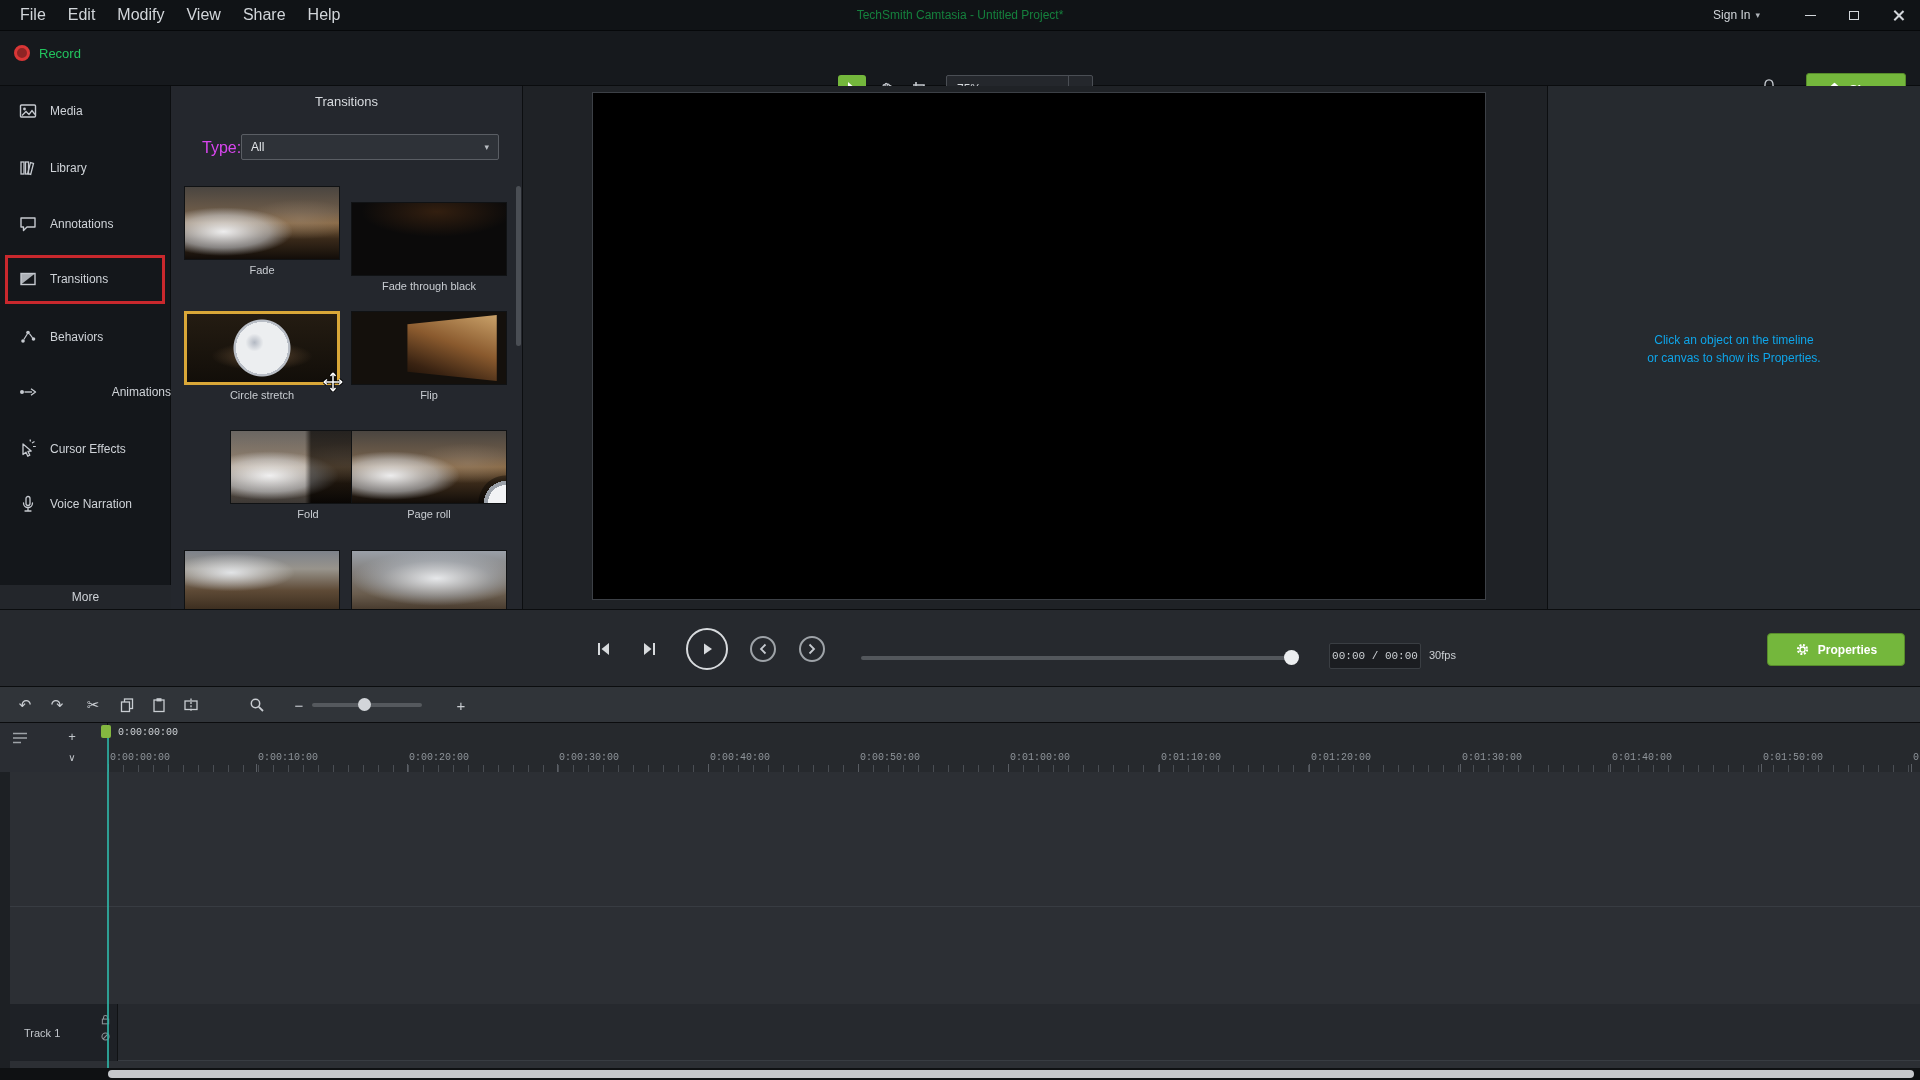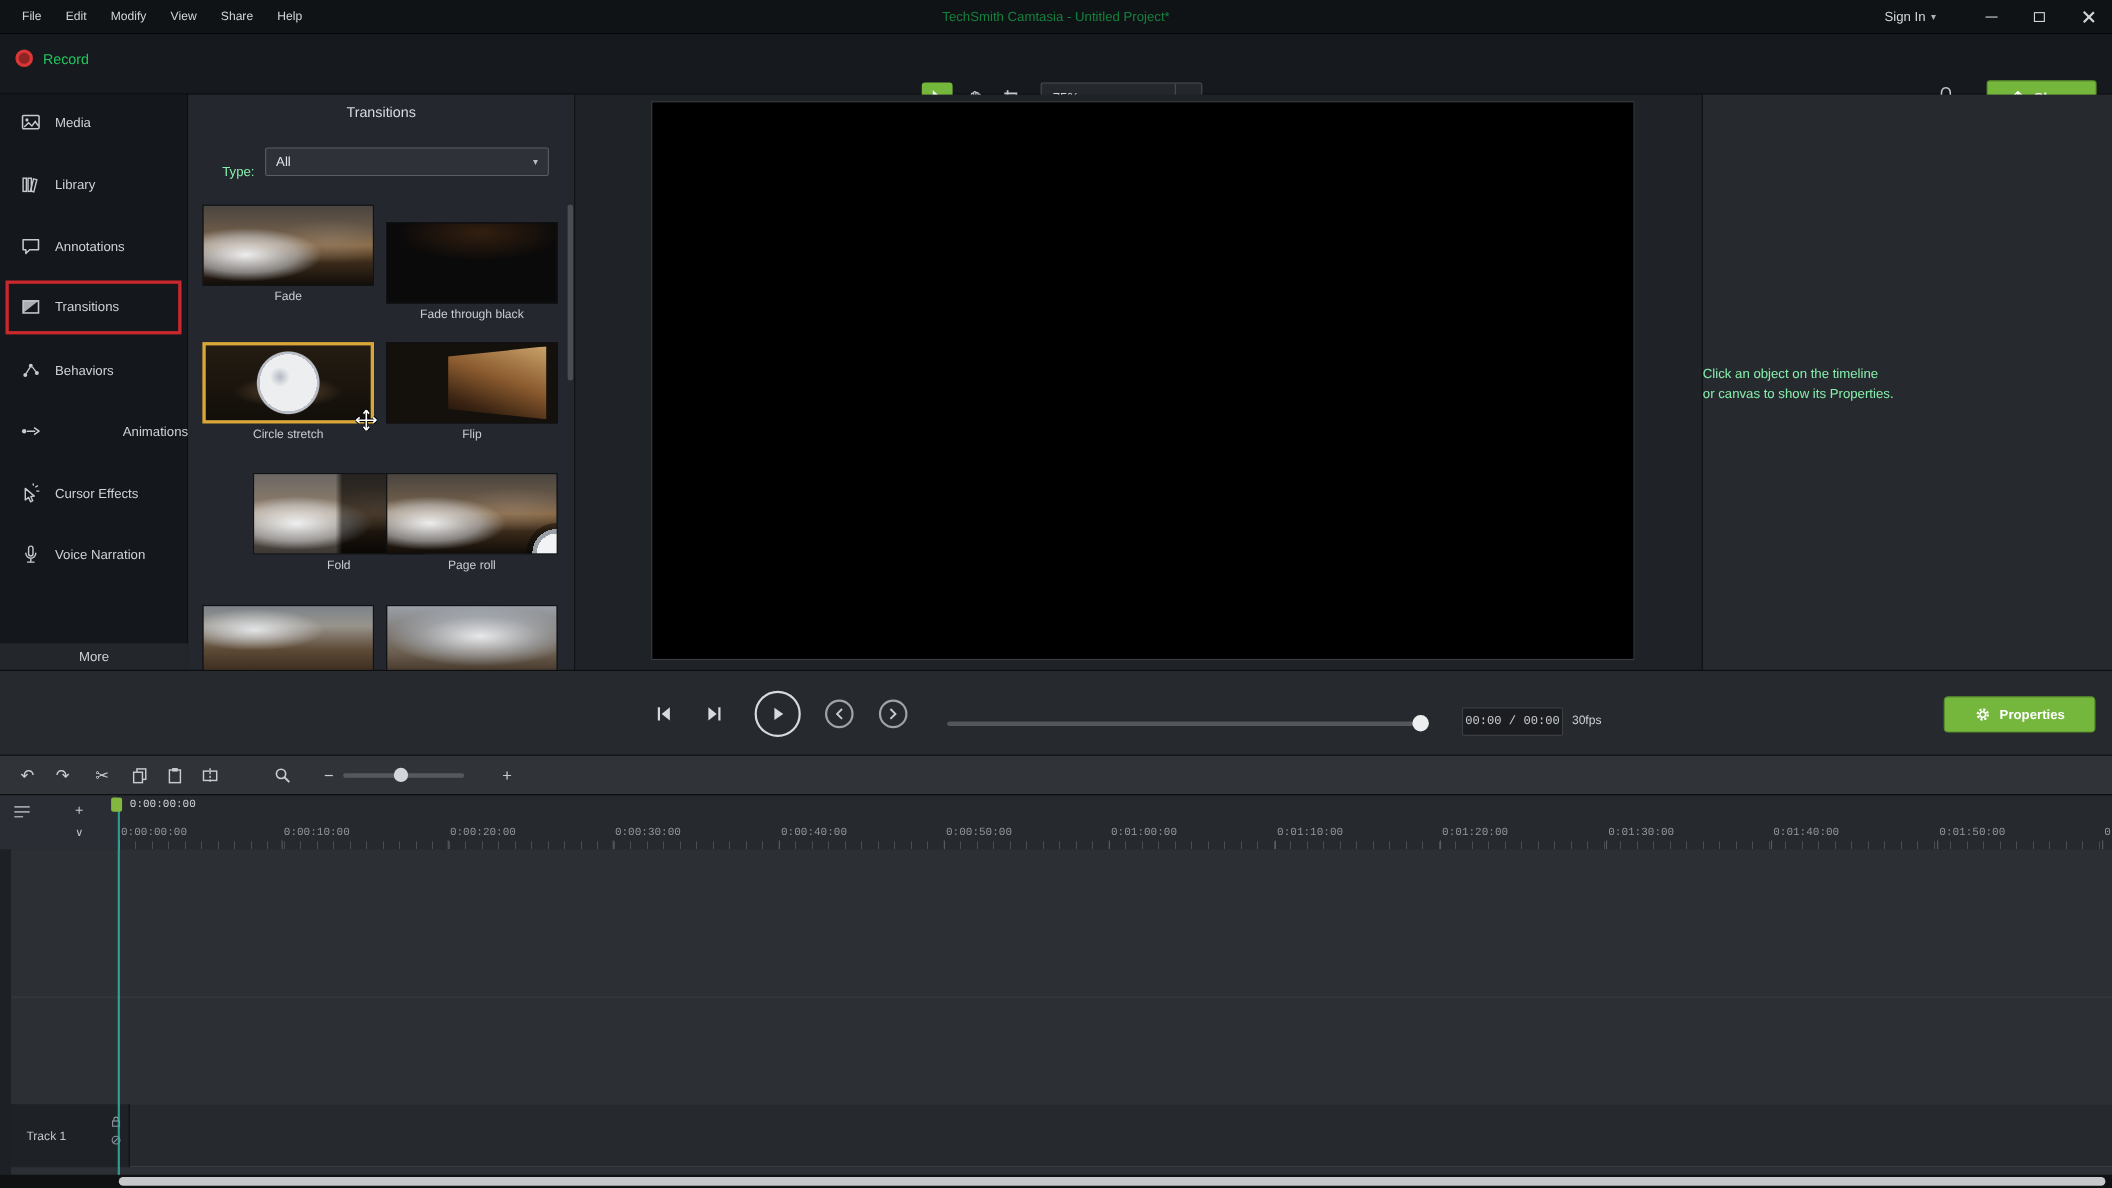--- a/index.html
+++ b/index.html
@@ -3,21 +3,21 @@
 <meta charset="utf-8">
 <style>
   * { margin:0; padding:0; box-sizing:border-box; }
   html,body { width:1920px; height:1080px; background:#101316; overflow:hidden; }
   body { font-family:"Liberation Sans", sans-serif; -webkit-font-smoothing:antialiased; }
   .app { position:relative; width:1920px; height:1080px; background:#1d2024; color:#d2d6da; }
 
   
   .menubar { position:absolute; left:0; top:0; width:1920px; height:30px; background:#101316; display:flex; align-items:center; }
   .menus { display:flex; gap:6px; padding-left:12px; }
-  .menu-item { font-size:11px; color:#d2d6da; padding:4px 8px; cursor:default; }
+  .menu-item { font-size:16px; color:#d2d6da; padding:4px 8px; cursor:default; }
   .win-title { position:absolute; left:0; right:0; top:0; height:30px; display:flex; align-items:center; justify-content:center; font-size:12px; color:#15803d; pointer-events:none; }
   .mb-right { position:absolute; right:0; top:0; height:30px; display:flex; align-items:center; }
   .signin { font-size:12px; color:#d2d6da; margin-right:28px; display:flex; align-items:center; gap:5px; }
   .caret { font-size:9px; color:#aeb3b8; }
   .winbtn { width:44px; height:30px; display:flex; align-items:center; justify-content:center; }
   .glyph-min { width:11px; height:1px; background:#d2d6da; }
   .glyph-max { width:10px; height:9px; border:1px solid #d2d6da; }
   .glyph-close { position:relative; width:11px; height:11px; }
   .glyph-close::before,.glyph-close::after{content:"";position:absolute;left:5px;top:-1px;width:1.5px;height:13px;background:#d2d6da;}
   .glyph-close::before{transform:rotate(45deg);} .glyph-close::after{transform:rotate(-45deg);}
@@ -37,21 +37,21 @@
 
   
   .sidebar { position:absolute; left:0; top:86px; width:171px; height:523px; background:#14171b; border-right:1px solid #0c0e10; }
   .side-item { position:absolute; left:0; width:171px; height:36px; display:flex; align-items:center; gap:12px; padding-left:18px; }
   .side-label { font-size:12px; color:#cfd3d8; white-space:nowrap; }
   .side-highlight { position:absolute; left:5px; top:169px; width:160px; height:49px; border:3px solid #c9282d; pointer-events:none; }
   .more-btn { position:absolute; left:0; top:499px; width:171px; height:24px; background:#23262b; display:flex; align-items:center; justify-content:center; font-size:12px; color:#cfd3d8; }
 
   .panel { position:absolute; left:171px; top:86px; width:352px; height:523px; background:#24272d; border-right:1px solid #0c0e10; overflow:hidden; }
   .panel-title { position:absolute; left:0; top:8px; width:100%; text-align:center; font-size:13px; color:#d8dbdf; }
-  .type-label { position:absolute; left:31px; top:63px; font-size:12px; color:#86efac; }
+  .type-label { position:absolute; left:31px; top:53px; font-size:16px; color:#d946ef; }
   .type-select { position:absolute; left:70px; top:48px; width:258px; height:26px; background:#2e3238; border:1px solid #5a5e64; border-radius:2px; display:flex; align-items:center; }
   .type-val { flex:1; padding-left:9px; font-size:12px; color:#e2e5e8; }
   .type-caret { padding-right:9px; color:#b9bdc2; font-size:9px; }
 
   .thumb-cell { position:absolute; width:156px; }
   .thumb { width:156px; height:74px; border:1px solid #101214; background-size:cover; position:relative; }
   .thumb.selected { border:3px solid #d9a738; }
   .thumb-label { display:block; width:100%; text-align:center; font-size:11px; color:#c9cdd2; margin-top:4px; }
 
   .art-fade, .art-fold, .art-pageroll {
@@ -80,21 +80,21 @@
   .art-p2 { background:
       radial-gradient(ellipse 65% 45% at 55% 38%, rgba(240,242,245,.92), rgba(180,186,194,.5) 55%, rgba(0,0,0,0) 85%),
       linear-gradient(180deg,#9aa0a8 0%,#6a5d4e 60%,#2a1d12 100%); }
   .move-cursor { position:absolute; right:-8px; bottom:-12px; z-index:5; }
   .panel-scroll { position:absolute; right:1px; top:100px; width:5px; height:160px; background:#4a4e54; border-radius:3px; }
 
   .stage { position:absolute; left:523px; top:86px; width:1024px; height:523px; background:#1f2226; }
   .canvas { position:absolute; left:69px; top:6px; width:894px; height:508px; background:#000; border:1px solid #3c4046; }
 
   .props { position:absolute; left:1547px; top:86px; width:373px; height:523px; background:#262a2f; border-left:1px solid #0c0e10; }
-  .props-hint { position:absolute; left:0; top:245px; width:100%; text-align:left; font-size:12px; line-height:18px; color:#86efac; }
+  .props-hint { position:absolute; left:0; top:245px; width:100%; text-align:center; font-size:12px; line-height:18px; color:#0ea5e9; }
 
   
   .playbar { position:absolute; left:0; top:609px; width:1920px; height:77px; background:#26292e; border-top:1px solid #0b0d0f; }
   .pb-btn { position:absolute; display:flex; align-items:center; justify-content:center; }
   .play-circle { left:686px; top:18px; width:42px; height:42px; border:2px solid #d7dadd; border-radius:50%; }
   .nav-circle { width:26px; height:26px; border:2px solid #9ea3a8; border-radius:50%; top:26px; color:#c6cad0; }
   .scrub-track { position:absolute; left:861px; top:46px; width:437px; height:4px; background:#53575c; border-radius:2px; }
   .scrub-handle { position:absolute; left:1284px; top:40px; width:15px; height:15px; border-radius:50%; background:#eceef0; }
   .timebox { position:absolute; left:1329px; top:33px; width:92px; height:26px; background:#1b1d21; border:1px solid #3a3e43; border-radius:2px; display:flex; align-items:center; justify-content:center; font-family:"Liberation Mono", monospace; font-size:11px; color:#cdd1d5; }
   .fps { position:absolute; left:1429px; top:39px; font-size:11px; color:#cdd1d5; }

